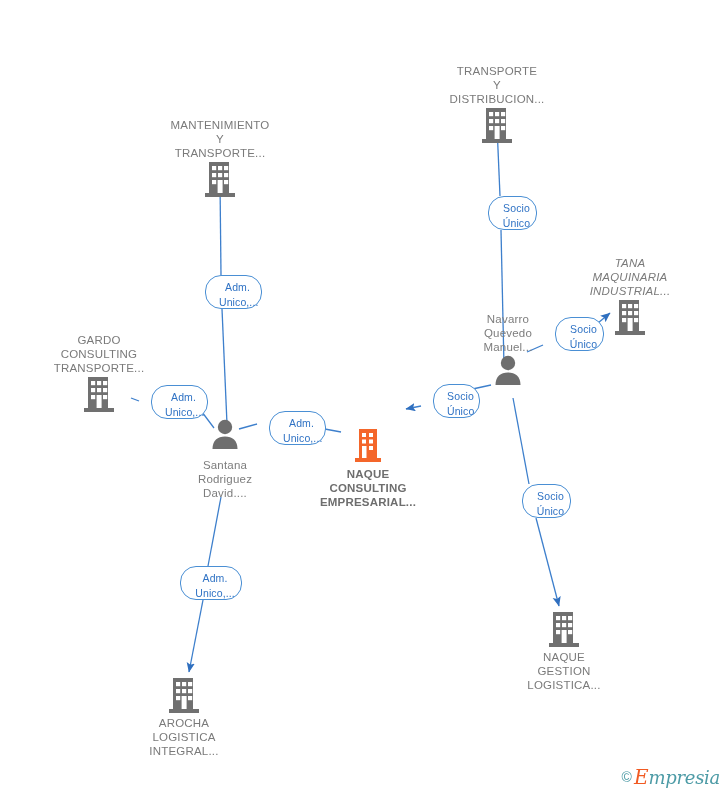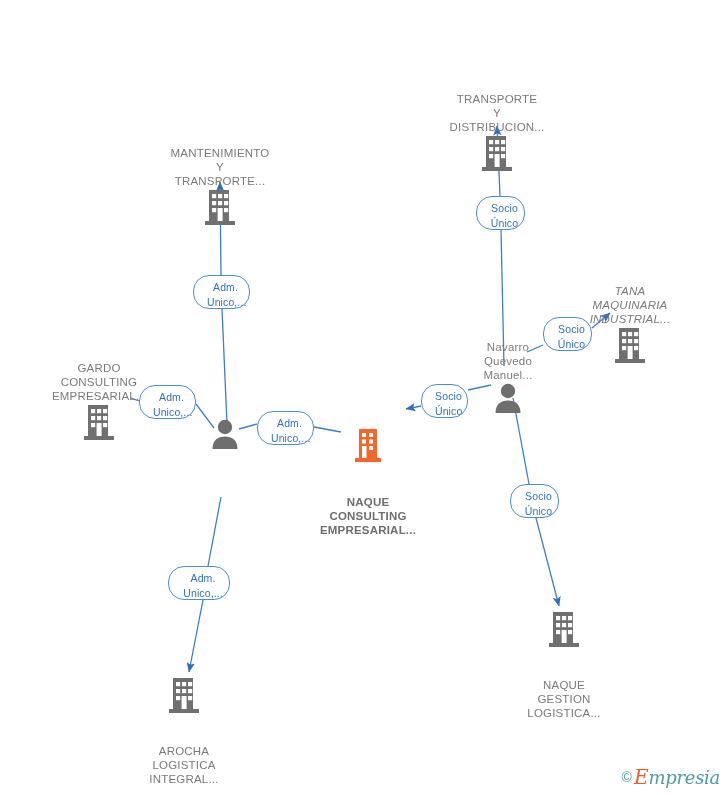--- a/index.html
+++ b/index.html
@@ -31,21 +31,20 @@
     margin-left: -70px;
     text-align: center;
     line-height: 14px;
   }
   .node .node-label {
     display: block;
     font-size: 11.5px;
     color: #757575;
     letter-spacing: 0.2px;
     white-space: pre-line;
-    margin-top: 28px;
   }
   .node.company .node-label {
     color: #7a7a7a;
   }
   .node.focus .node-label {
     color: #6e6e6e;
     font-weight: bold;
   }
   .node.person .node-label {
     color: #7d7d7d;
@@ -62,20 +61,21 @@
     border: 1.3px solid #4a8fd4;
     border-radius: 16px;
     background: #ffffff;
     color: #2f72c4;
     font-size: 10.5px;
     line-height: 15px;
     text-align: center;
     padding: 4px 5px 4px 13px;
     white-space: pre-line;
     letter-spacing: 0.1px;
+    margin-left: 12px;
   }
   .watermark {
     position: absolute;
     right: 8px;
     bottom: 6px;
     font-size: 17px;
     line-height: 20px;
     white-space: nowrap;
     margin-left: 43px;
   }
@@ -211,21 +211,21 @@
         <rect x="9" y="20" width="4.2" height="4.2" fill="#ffffff"></rect>
         <rect x="21" y="20" width="4.2" height="4.2" fill="#ffffff"></rect>
         <rect x="14.6" y="20" width="5" height="13" fill="#ffffff"></rect>
       </svg>
     </span>
   </div>
 
   <div class="node company" style="left:99px; top:333px;">
     <span class="node-label">GARDO
 CONSULTING
-EMPRESARIAL...</span>
+TRANSPORTE...</span>
     <span class="icon-wrap">
       <svg width="34" height="40" viewBox="0 0 34 40">
         <rect x="6" y="2" width="20" height="32" fill="#707070"></rect>
         <rect x="2" y="33" width="30" height="4" fill="#707070"></rect>
         <rect x="9" y="6" width="4.2" height="4.2" fill="#ffffff"></rect>
         <rect x="15" y="6" width="4.2" height="4.2" fill="#ffffff"></rect>
         <rect x="21" y="6" width="4.2" height="4.2" fill="#ffffff"></rect>
         <rect x="9" y="13" width="4.2" height="4.2" fill="#ffffff"></rect>
         <rect x="15" y="13" width="4.2" height="4.2" fill="#ffffff"></rect>
         <rect x="21" y="13" width="4.2" height="4.2" fill="#ffffff"></rect>
@@ -254,20 +254,23 @@
 EMPRESARIAL...</span>
   </div>
 
   <div class="node person" style="left:225px; top:418px;">
     <span class="icon-wrap">
       <svg width="34" height="32" viewBox="0 0 34 32">
         <circle cx="17" cy="9" r="7.2" fill="#6e6e6e"></circle>
         <path d="M4.5,31 C4.5,22.5 9.6,18.5 17,18.5 C24.4,18.5 29.5,22.5 29.5,31 Z" fill="#6e6e6e"></path>
       </svg>
     </span>
+    <span class="node-label">Santana
+Rodriguez
+David....</span>
   </div>
 
   <div class="node person" style="left:508px; top:312px;">
     <span class="node-label">Navarro
 Quevedo
 Manuel...</span>
     <span class="icon-wrap">
       <svg width="34" height="32" viewBox="0 0 34 32">
         <circle cx="17" cy="9" r="7.2" fill="#6e6e6e"></circle>
         <path d="M4.5,31 C4.5,22.5 9.6,18.5 17,18.5 C24.4,18.5 29.5,22.5 29.5,31 Z" fill="#6e6e6e"></path>

